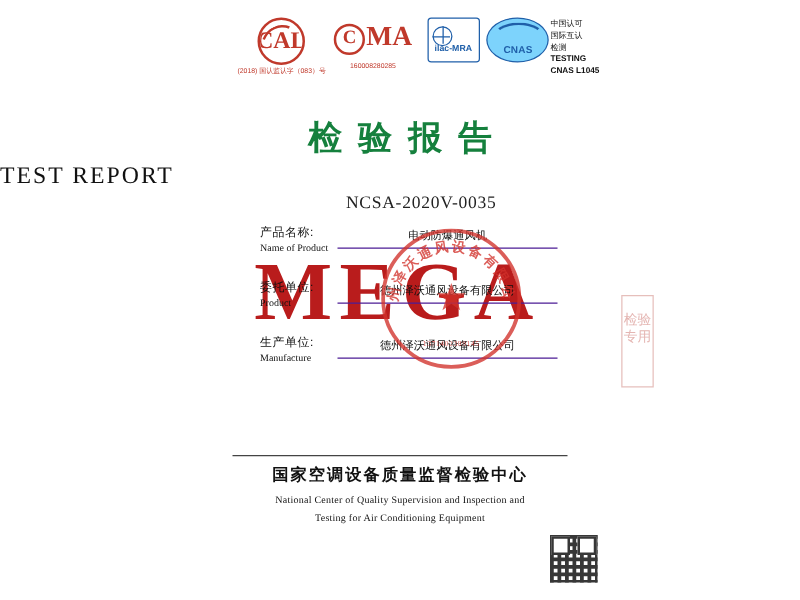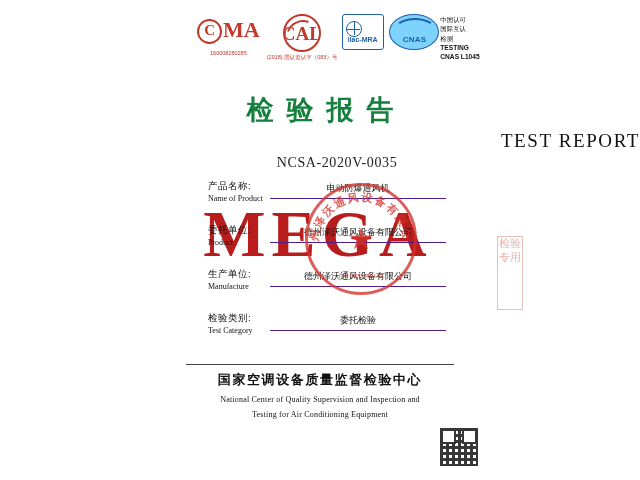--- a/index.html
+++ b/index.html
@@ -221,21 +221,21 @@
     font-weight: bold;
     letter-spacing: 13px;
     text-indent: 13px;
     color: #15803d;
   }
   .title-en {
     position: absolute;
     top: 130px;
     left: 0;
     width: 640px;
-    text-align: right;
+    text-align: left;
     font-family: "Liberation Serif", serif;
     font-size: 19px;
     letter-spacing: 1.6px;
     color: #111;
   }
   .report-no {
     position: absolute;
     top: 155px;
     left: 0;
     width: 640px;
@@ -395,21 +395,21 @@
     left: 497px;
     top: 236px;
     width: 26px;
     height: 74px;
     border: 1.5px solid #e2b4b0;
     color: #e0a9a5;
     font-family: "Liberation Serif", serif;
     font-size: 11px;
     line-height: 1.25;
     text-align: center;
-    padding-top: 0;
+    padding-top: 13px;
     box-sizing: border-box;
     opacity: 0.85;
     pointer-events: none;
   }
 
   
   .qr {
     position: absolute;
     left: 440px;
     top: 428px;
@@ -432,35 +432,35 @@
   .qr:before { left: 1px; top: 1px; }
   .qr:after { right: 1px; top: 1px; }
 </style>
 </head>
 <body>
 
 <div id="page">
 
   <div class="marks-row">
 
+    <div class="mark mark-cal">
+      <div class="cal-circle">
+        <div class="swoosh"></div>
+        <div class="inner">CAL</div>
+      </div>
+      <div class="mark-caption">(2018) 国认监认字（083）号</div>
+    </div>
+
     <div class="mark mark-cma">
       <div class="cma-box">
         <span class="cma-text">
           <span class="cma-c">C</span><span>MA</span>
         </span>
       </div>
       <div class="mark-caption">160008280285</div>
-    </div>
-
-    <div class="mark mark-cal">
-      <div class="cal-circle">
-        <div class="swoosh"></div>
-        <div class="inner">CAL</div>
-      </div>
-      <div class="mark-caption">(2018) 国认监认字（083）号</div>
     </div>
 
     <div class="mark mark-ilac">
       <div class="ilac-badge">
         <div class="globe"></div>
         <div class="txt">ilac-MRA</div>
       </div>
     </div>
 
     <div class="mark mark-cnas">
@@ -504,27 +504,20 @@
     </div>
 
     <div class="field-row">
       <div class="field-label">
         <div class="lab-cn">生产单位:</div>
         <div class="lab-en">Manufacture</div>
       </div>
       <div class="field-value">德州泽沃通风设备有限公司</div>
     </div>
 
-    <div class="field-row">
-      <div class="field-label">
-        <div class="lab-cn">检验类别:</div>
-        <div class="lab-en">Test Category</div>
-      </div>
-      <div class="field-value">委托检验</div>
-    </div>
 
   </div>
 
   <div class="red-stamp">
     <svg class="stamp-arc" viewBox="0 0 106 106">
       <defs>
         <path id="arcpath" d="M 10,58 A 43,43 0 0 1 96,58"></path>
       </defs>
       <text>
         <textPath href="#arcpath" startOffset="50%" text-anchor="middle">德州泽沃通风设备有限公司</textPath>

